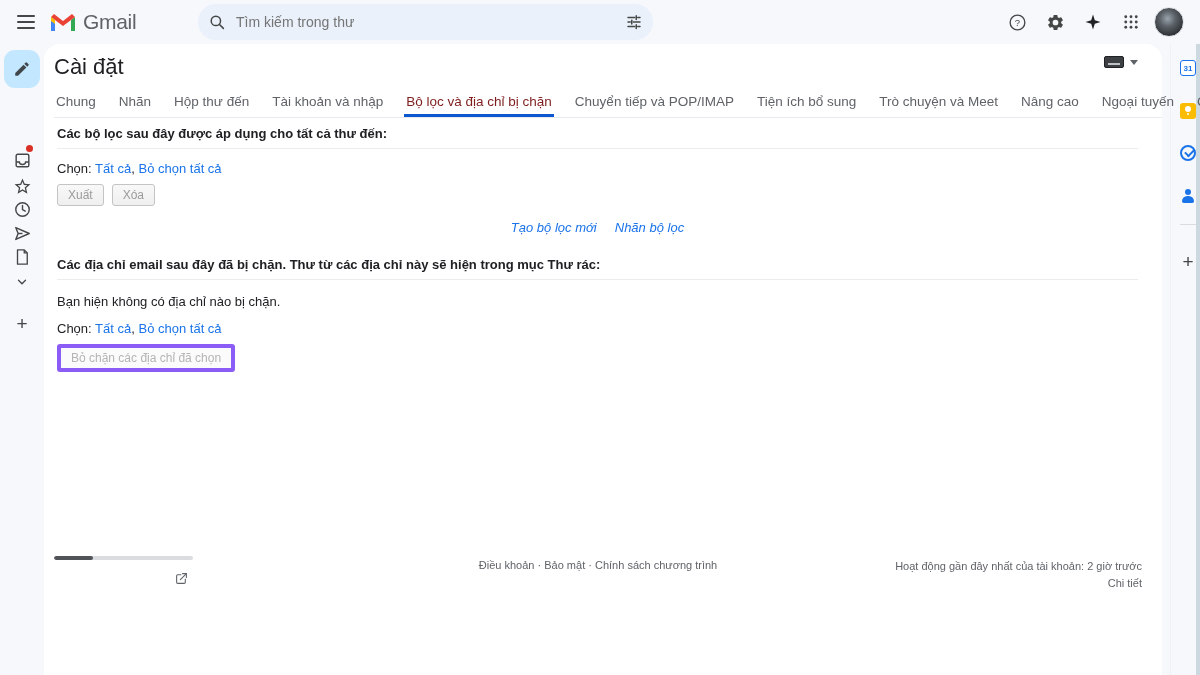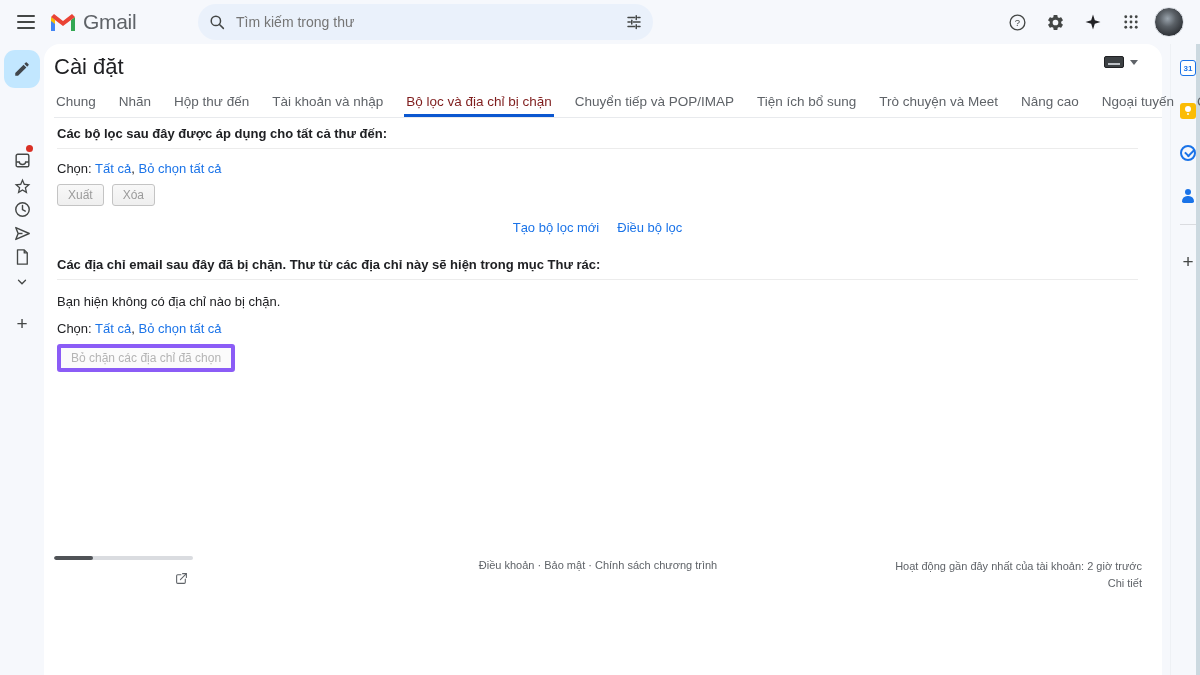--- a/index.html
+++ b/index.html
@@ -54,21 +54,21 @@
   .tab.active { color:#7f1d1d; border-bottom:3px solid #0b57d0; padding-bottom:5px; }
 
   .section { padding:0 24px 0 13px; }
   .section-header { font-size:13px; font-weight:bold; color:#202124; margin-top:8px; }
   .section hr { border:none; border-top:1px solid #ececec; margin-top:7px; }
   .select-line { font-size:13px; color:#202124; margin-top:12px; }
   .link { color:#1a73e8; text-decoration:none; cursor:pointer; }
   .btn-row { margin-top:8px; display:flex; gap:8px; }
   .gbtn { font-size:12px; font-family:inherit; color:#9b9b9b; background:linear-gradient(#f8f8f8,#efefef); border:1px solid #c4c4c4; border-radius:3px; padding:3px 10px; cursor:default; }
   .gbtn.wide { color:#b4b4b4; background:#fbfbfb; border:4px solid #8b5cf6; }
-  .center-links { display:flex; justify-content:center; gap:18px; font-size:13px; margin-top:14px; }
+  .center-links { display:flex; justify-content:center; gap:18px; font-size:13px; margin-top:14px;font-style:italic; }
   .empty-text { font-size:13px; color:#202124; margin-top:14px; }
   .blocked { margin-top:22px; }
 
   
   .card-footer { position:absolute; left:10px; right:20px; top:512px; font-size:11px; color:#5f6368; }
   .quota { position:absolute; left:0; top:0; width:170px; }
   .quota-bar { width:139px; height:4px; border-radius:2px; background:#dadce0; overflow:hidden; cursor:pointer; }
   .quota-fill { height:100%; background:#505357; border-radius:2px; }
   .quota-text { margin-top:6px; width:128px; line-height:1.35; }
   .quota-open { position:absolute; left:121px; top:16px; }
@@ -249,21 +249,21 @@
         <span>Chọn:</span>
         <span class="link">Tất cả</span><span>,</span>
         <span class="link">Bỏ chọn tất cả</span>
       </div>
       <div class="btn-row">
         <button class="gbtn">Xuất</button>
         <button class="gbtn">Xóa</button>
       </div>
       <div class="center-links">
         <span class="link">Tạo bộ lọc mới</span>
-        <span class="link">Điều bộ lọc</span>
+        <span class="link">Nhãn bộ lọc</span>
       </div>
     </div>
 
     <div class="section blocked">
       <div class="section-header">Các địa chỉ email sau đây đã bị chặn. Thư từ các địa chỉ này sẽ hiện trong mục Thư rác:</div>
       <hr>
       <div class="empty-text">Bạn hiện không có địa chỉ nào bị chặn.</div>
       <div class="select-line">
         <span>Chọn:</span>
         <span class="link">Tất cả</span><span>,</span>

